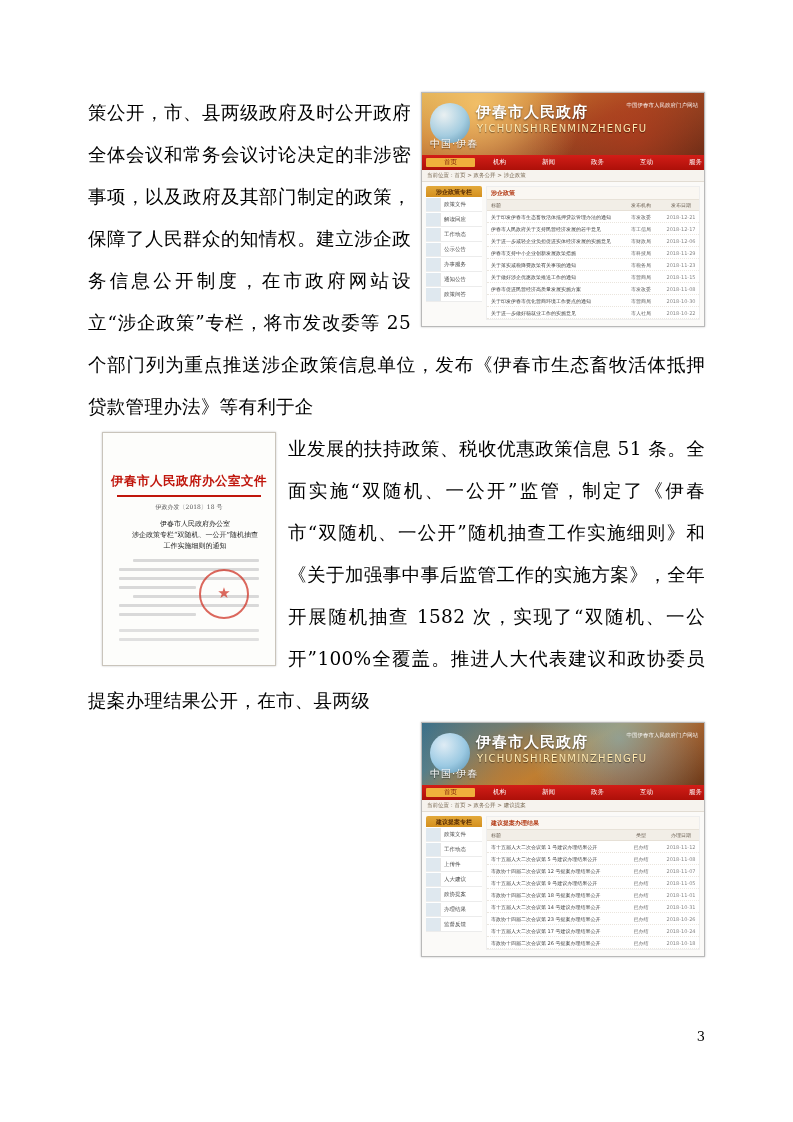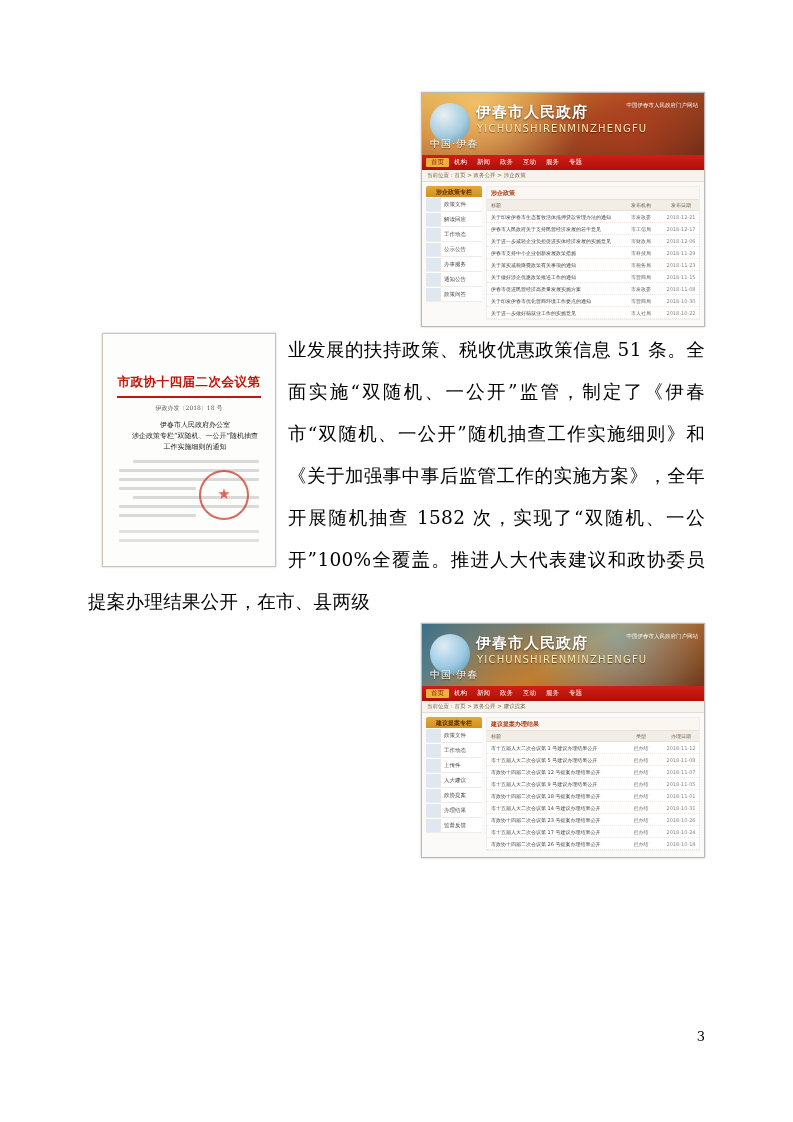--- a/index.html
+++ b/index.html
@@ -122,21 +122,21 @@
   .site-nav {
     display: flex;
     align-items: center;
     height: 15px;
     background: linear-gradient(#d21d17,#ad1009);
     padding: 0 4px;
   }
   .site-nav .navitem {
     color: #fff;
     font-size: 6.5px;
-    padding: 0 5px;
+    padding: 0 18px;
     white-space: nowrap;
   }
   .site-nav .navitem.active {
     background: #f0b03c;
     color: #7a1a06;
     border-radius: 1px;
   }
   .site-crumb {
     height: 11px;
     background: #f6f3ee;
@@ -466,26 +466,27 @@
             <div class="row">
                 <div class="c-title">关于进一步做好稳就业工作的实施意见</div>
                 <div class="c-dept">市人社局</div>
                 <div class="c-date">2018-10-22</div>
               </div>
           </div>
         </div>
       </div>
     </div>
 
+    <div class="para">策公开，市、县两级政府及时公开政府全体会议和常务会议讨论决定的非涉密事项，以及政府及其部门制定的政策，保障了人民群众的知情权。建立涉企政务信息公开制度，在市政府网站设立“涉企政策”专栏，将市发改委等 25 个部门列为重点推送涉企政策信息单位，发布《伊春市生态畜牧活体抵押贷款管理办法》等有利于企</div>
 
     <div class="clearfix"></div>
 
     <div class="fig-left">
       <div class="docfile">
-        <div class="df-title">市政协十四届二次会议第</div>
+        <div class="df-title">伊春市人民政府办公室文件</div>
         <div class="df-rule"></div>
         <div class="df-code">伊政办发〔2018〕18 号</div>
         <div class="df-head2">
           <div>伊春市人民政府办公室</div>
           <div>涉企政策专栏“双随机、一公开”随机抽查</div>
           <div>工作实施细则的通知</div>
         </div>
         <div class="df-lines">
           <div class="ln indent"></div>
           <div class="ln"></div>

